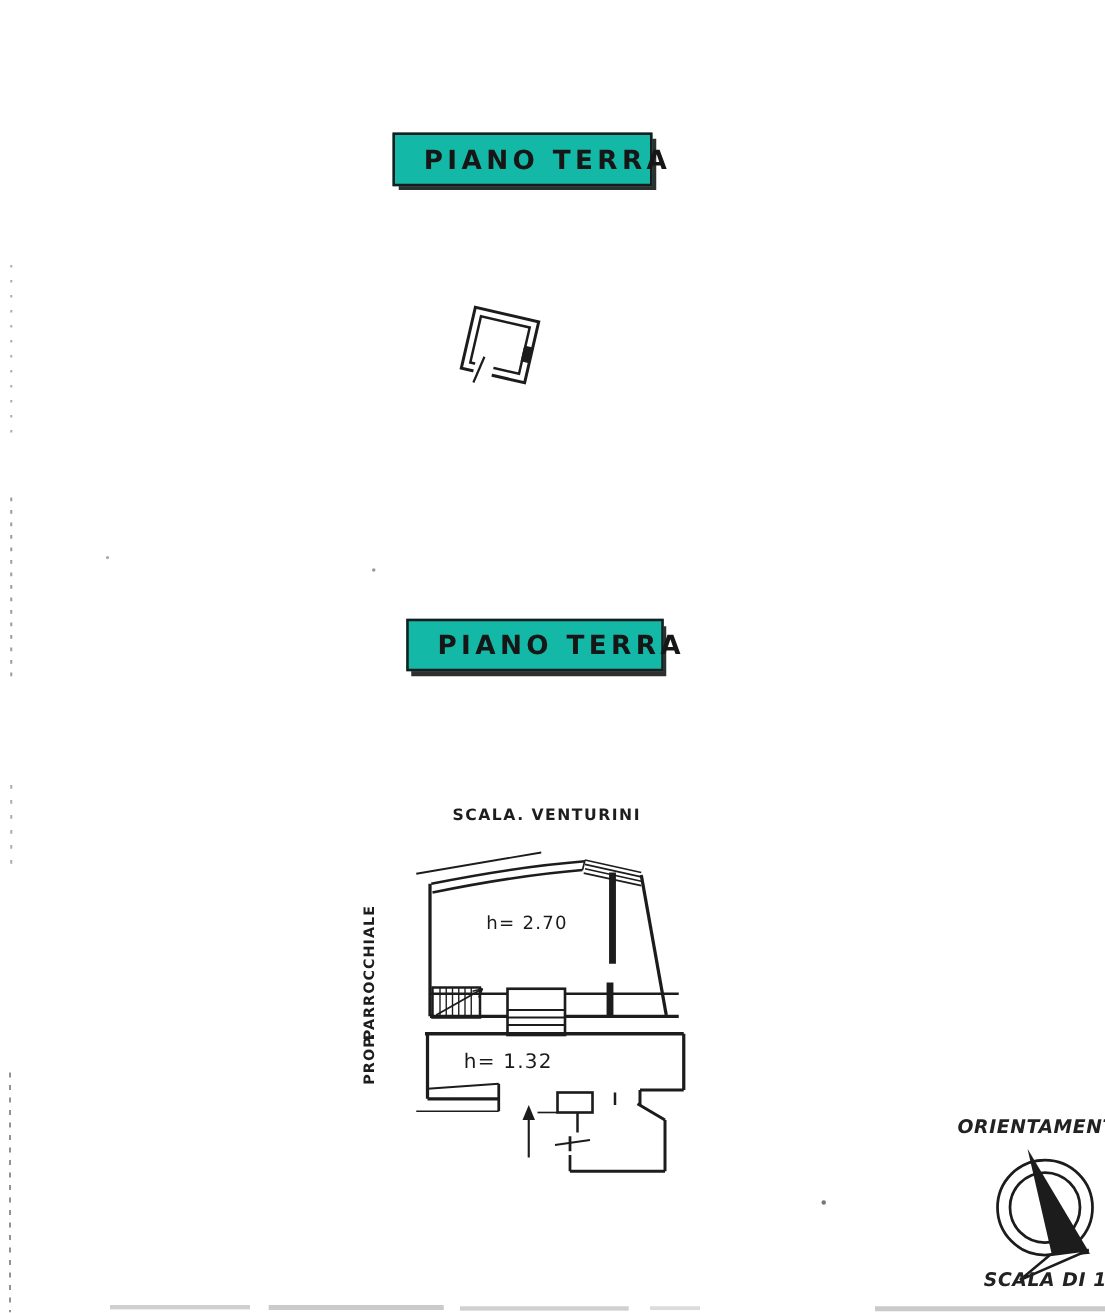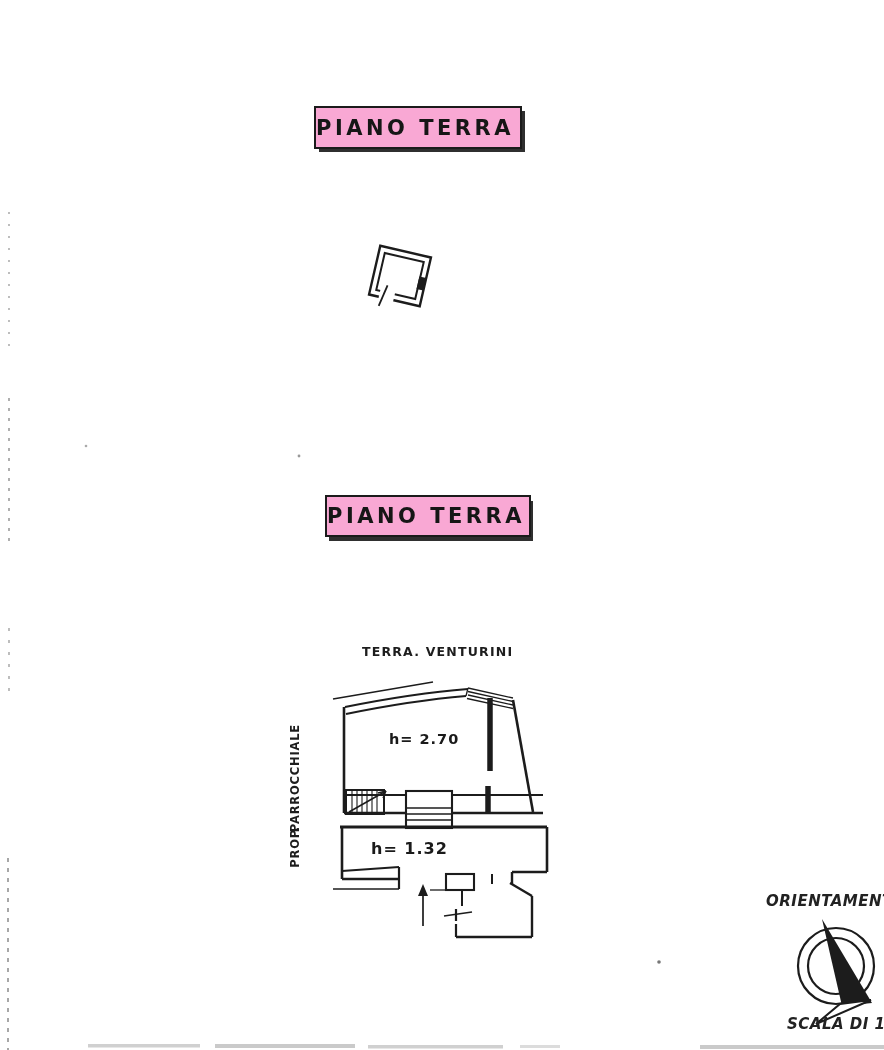--- a/index.html
+++ b/index.html
@@ -5,36 +5,36 @@
   html,body{margin:0;padding:0;}
   body{
     width:884px;height:1050px;position:relative;overflow:hidden;
     background:#ffffff;
     font-family:"DejaVu Sans", sans-serif;
     color:#1d1d1d;
   }
   
   .title-box{
     position:absolute;
-    background:#f9a8d4;
+    background:#14b8a6;
     border:2.5px solid #1b1b1b;
     display:flex;align-items:center;
-    padding-left:0;
+    padding-left:23px;
     box-sizing:border-box;
   }
   .title-box.one{left:314px;top:106px;width:208px;height:43px;box-shadow:4px 4px 0 -1px #2f2f2f;}
   .title-box.two{left:325px;top:495px;width:206px;height:42px;box-shadow:3px 5px 0 -1px #2f2f2f;}
   .title-text{
     font-size:21px;letter-spacing:3.5px;font-weight:600;color:#161616;white-space:nowrap;
   }
   .plan-label{
     position:absolute;font-size:12.5px;letter-spacing:1.2px;font-weight:600;color:#1d1d1d;white-space:nowrap;
   }
   .height-label{
-    position:absolute;font-weight:700;color:#1a1a1a;letter-spacing:1px;white-space:nowrap;
+    position:absolute;font-weight:400;color:#1a1a1a;letter-spacing:1px;white-space:nowrap;
   }
   .h270{left:389px;top:731px;font-size:14.5px;}
   .h250{left:371px;top:839px;font-size:16px;}
   .vlabel{
     position:absolute;
     writing-mode:vertical-rl;
     transform:rotate(180deg);
     font-size:11.5px;font-weight:600;letter-spacing:0.8px;color:#1d1d1d;white-space:nowrap;
   }
   .vlabel.parrocchiale{left:288px;top:724px;}
@@ -175,21 +175,21 @@
 </svg>
 
 <div class="title-box one">
   <span class="title-text">PIANO TERRA</span>
 </div>
 
 <div class="title-box two">
   <span class="title-text">PIANO TERRA</span>
 </div>
 
-<div class="plan-label" style="left:362px;top:644px;">TERRA. VENTURINI</div>
+<div class="plan-label" style="left:362px;top:644px;">SCALA. VENTURINI</div>
 
 <div class="vlabel parrocchiale">PARROCCHIALE</div>
 <div class="vlabel prop">PROP.</div>
 
 <div class="height-label h270">h= 2.70</div>
 <div class="height-label h250">h= 1.32</div>
 
 <div class="compass-title">ORIENTAMENTO</div>
 <div class="scale-label">SCALA DI 1:20</div>
 

